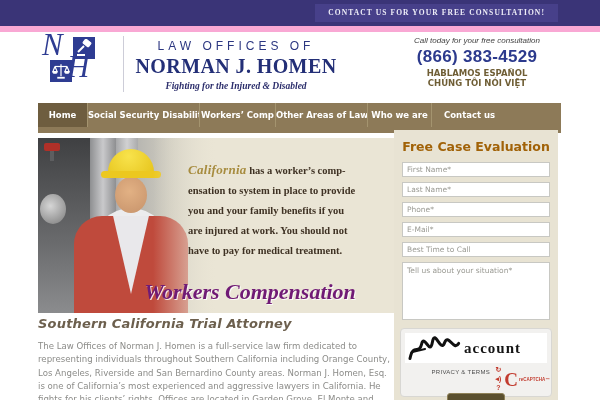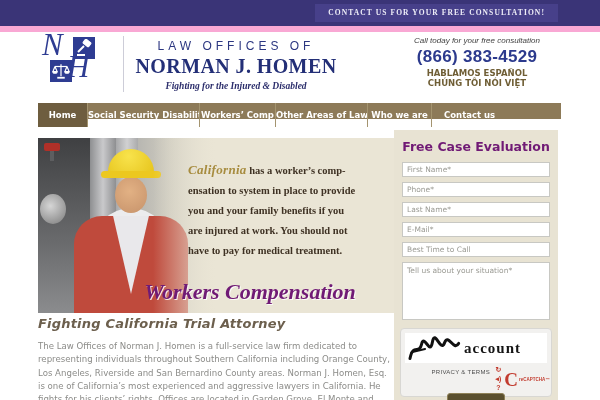--- a/index.html
+++ b/index.html
@@ -29,21 +29,21 @@
   .firm-name{font-family:"Liberation Serif",serif;font-size:20px;font-weight:bold;
         color:#232f77;letter-spacing:.4px;white-space:nowrap;}
   .firm-tagline{font-family:"Liberation Serif",serif;font-style:italic;font-weight:bold;
         font-size:9.5px;color:#2b2d6b;margin-top:3px;}
   .hdr-right{position:absolute;right:45px;top:36px;width:156px;text-align:center;}
   .call-label{font-size:8px;font-style:italic;color:#3f3f3f;}
   .phone{font-size:17px;font-weight:bold;color:#2c3a8d;margin:2px 0 1px;letter-spacing:.3px;cursor:pointer;}
   .lang{font-family:"DejaVu Sans",sans-serif;font-size:8.5px;font-weight:bold;color:#6f5e35;line-height:10px;}
 
   
-  .nav{position:absolute;left:38px;top:103px;width:523px;height:16px;background:#8d7a58;display:flex;}
+  .nav{position:absolute;left:38px;top:103px;width:523px;height:30px;background:#8d7a58;display:flex;}
   .nav-item{box-sizing:border-box;height:24px;line-height:24px;text-align:center;color:#fff;
         font-family:"DejaVu Sans",sans-serif;font-size:8.5px;font-weight:bold;
         border-right:1px solid #a4946f;cursor:pointer;white-space:nowrap;overflow:hidden;}
   .nav-item.active{background:#6e5d3f;}
   .nav-item.last{border-right:none;text-align:left;padding-left:12px;}
 
   
   .hero{position:absolute;left:38px;top:122px;width:376px;height:175px;background:#eae5d5;overflow:hidden;margin-top:16px;}
   .photo{position:absolute;left:0;top:0;width:185px;height:175px;
         background:linear-gradient(90deg,#7e7f81 0%,#9fa0a2 35%,#cfccc0 72%,#eae5d5 100%);}
@@ -75,21 +75,21 @@
         font-family:"Liberation Serif",serif;font-size:10.5px;font-weight:bold;
         color:#3f3224;line-height:20px;}
   .hero-lead{font-style:italic;font-size:13px;color:#a78c3f;letter-spacing:.3px;}
   .hero-title{position:absolute;left:52px;right:4px;bottom:8px;text-align:center;
         font-family:"Liberation Serif",serif;font-style:italic;font-weight:bold;font-size:22px;
         color:#701a75;text-shadow:1px 1px 0 rgba(255,255,255,.85);white-space:nowrap;}
 
   
   .sidebar{position:absolute;left:394px;top:130px;width:164px;height:270px;background:#e8e3d3;}
   .sb-title{margin-top:9px;text-align:center;font-family:"DejaVu Sans",sans-serif;
-        font-size:12.5px;font-weight:bold;color:#701a75;}
+        font-size:12.5px;font-weight:bold;color:#a16207;}
   .sb-input{display:block;margin:0 auto 5px;width:138px;height:11px;border:1px solid #c8c8c3;
         background:#fff;font-family:"DejaVu Sans",sans-serif;font-size:7.5px;color:#555;padding:1px 4px;}
   .sb-input.first{margin-top:8px;}
   .sb-input::placeholder,.sb-textarea::placeholder,.cap-input::placeholder{color:#9a9a93;opacity:1;}
   .sb-textarea{display:block;margin:0 auto;width:138px;height:50px;border:1px solid #c8c8c3;
         background:#fff;font-family:"DejaVu Sans",sans-serif;font-size:7.5px;color:#555;
         padding:3px 4px;resize:none;}
   .captcha{margin:8px auto 0;width:142px;background:#f2f1ef;border:1px solid #d8d7d3;
         border-radius:4px;padding:4px;}
   .cap-img{background:#fff;height:30px;display:flex;align-items:center;overflow:hidden;}
@@ -202,22 +202,22 @@
       <div>you and your family benefits if you</div>
       <div>are injured at work. You should not</div>
       <div>have to pay for medical treatment.</div>
     </div>
     <div class="hero-title">Workers Compensation</div>
   </div>
 
   <div class="sidebar">
     <div class="sb-title">Free Case Evaluation</div>
     <input class="sb-input first" type="text" placeholder="First Name*" style="">
+    <input class="sb-input" type="text" placeholder="Last Name*" style="">
     <input class="sb-input" type="text" placeholder="Phone*" style="">
-    <input class="sb-input" type="text" placeholder="Last Name*" style="">
     <input class="sb-input" type="text" placeholder="E-Mail*" style="">
     <input class="sb-input" type="text" placeholder="Best Time to Call" style="">
     <textarea class="sb-textarea" placeholder="Tell us about your situation*" style=""></textarea>
 
     <div class="captcha">
       <div class="cap-img">
         <svg width="58" height="28" viewBox="0 0 58 28">
           <g stroke="#111" fill="none" stroke-width="3" stroke-linecap="round" transform="rotate(-6 29 14)">
             <path d="M4 22 C9 6, 13 20, 17 9 S24 22, 28 8 S35 20, 40 10 S48 20, 54 12"></path>
             <path d="M6 16 L20 14" stroke-width="2"></path>
@@ -237,16 +237,16 @@
         <div class="cap-logo">
           <span class="logo-c">C</span>
           <span class="logo-txt">reCAPTCHA™</span>
         </div>
       </div>
     </div>
 
     <div class="submit-btn"></div>
   </div>
 
-  <div class="content-heading">Fighting California Trial Attorney</div>
+  <div class="content-heading">Southern California Trial Attorney</div>
   <div class="content-para">The Law Offices of Norman J. Homen is a full-service law firm dedicated to representing individuals throughout Southern California including Orange County, Los Angeles, Riverside and San Bernardino County areas. Norman J. Homen, Esq. is one of California’s most experienced and aggressive lawyers in California. He fights for his clients’ rights. Offices are located in Garden Grove, El Monte and Los Angeles. Our experienced paralegals are bilingual in Spanish and Vietnamese...</div>
 
 </div>
 
 </body></html>

